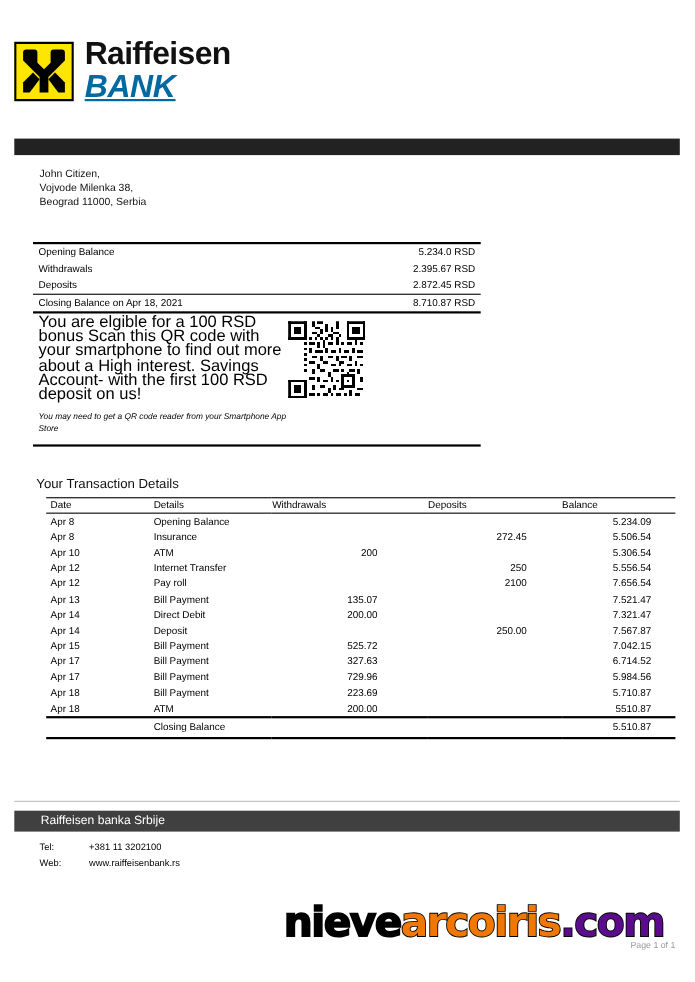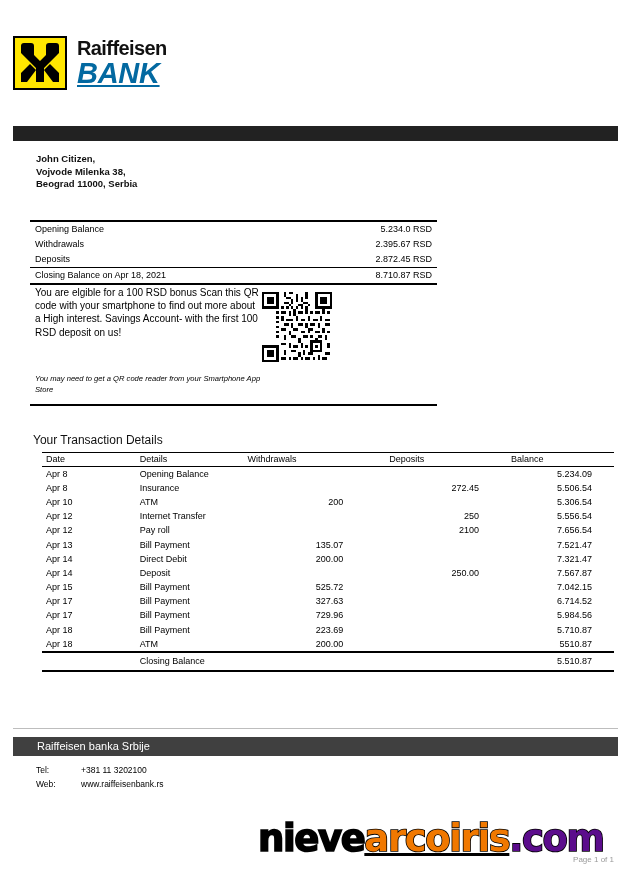--- a/index.html
+++ b/index.html
@@ -42,21 +42,21 @@
     position: relative;
     flex: 0 0 auto;
   }
   .logo-mark svg { display:block; width:100%; height:100%; }
 
   .logo-words {
     margin-left: 10px;
     line-height: 0.95;
   }
   .logo-word-1 {
-    font-size: 20px;
+    font-size: 29px;
     font-weight: bold;
     letter-spacing: -0.6px;
     color: #111;
     display: block;
   }
   .logo-word-2 {
     font-size: 29px;
     font-weight: bold;
     font-style: italic;
     letter-spacing: -0.3px;
@@ -77,21 +77,20 @@
   }
 
   
   .address {
     position: absolute;
     left: 36px;
     top: 153px;
     font-size: 9.5px;
     line-height: 12.5px;
     color: #111;
-    font-weight: bold;
   }
   .address div { white-space: nowrap; }
 
   
   .summary {
     position: absolute;
     left: 30px;
     top: 220px;
     width: 407px;
     border-top: 2.5px solid #000;
@@ -120,21 +119,21 @@
     top: 286px;
     width: 407px;
     height: 120px;
     box-sizing: border-box;
     border-bottom: 2.8px solid #000;
   }
   .promo-text {
     position: absolute;
     left: 5px;
     top: 0px;
-    font-size: 10px;
+    font-size: 15px;
     line-height: 13.2px;
     width: 225px;
   }
   .promo-note {
     position: absolute;
     left: 5px;
     top: 88px;
     font-size: 7.6px;
     font-style: italic;
     line-height: 10.5px;
@@ -243,21 +242,21 @@
     left: 258px;
     top: 818px;
     font-size: 37px;
     font-weight: bold;
     letter-spacing: -1.4px;
     font-family: "DejaVu Sans", sans-serif;
     white-space: nowrap;
     line-height: 42px;
   }
   .wm-a { color: #000000; -webkit-text-stroke: 1.6px #000; paint-order: stroke fill; }
-  .wm-b { color: #F07800; -webkit-text-stroke: 1.6px #000; paint-order: stroke fill; text-decoration: underline; }
+  .wm-b { color: #F07800; -webkit-text-stroke: 1.6px #000; paint-order: stroke fill; }
   .wm-c { color: #5B0C8C; -webkit-text-stroke: 1.6px #000; paint-order: stroke fill; }
 
   .page-num {
     position: absolute;
     right: 18px;
     top: 855px;
     font-size: 8px;
     color: #9a9a9a;
     padding-left: 12px;
   }

